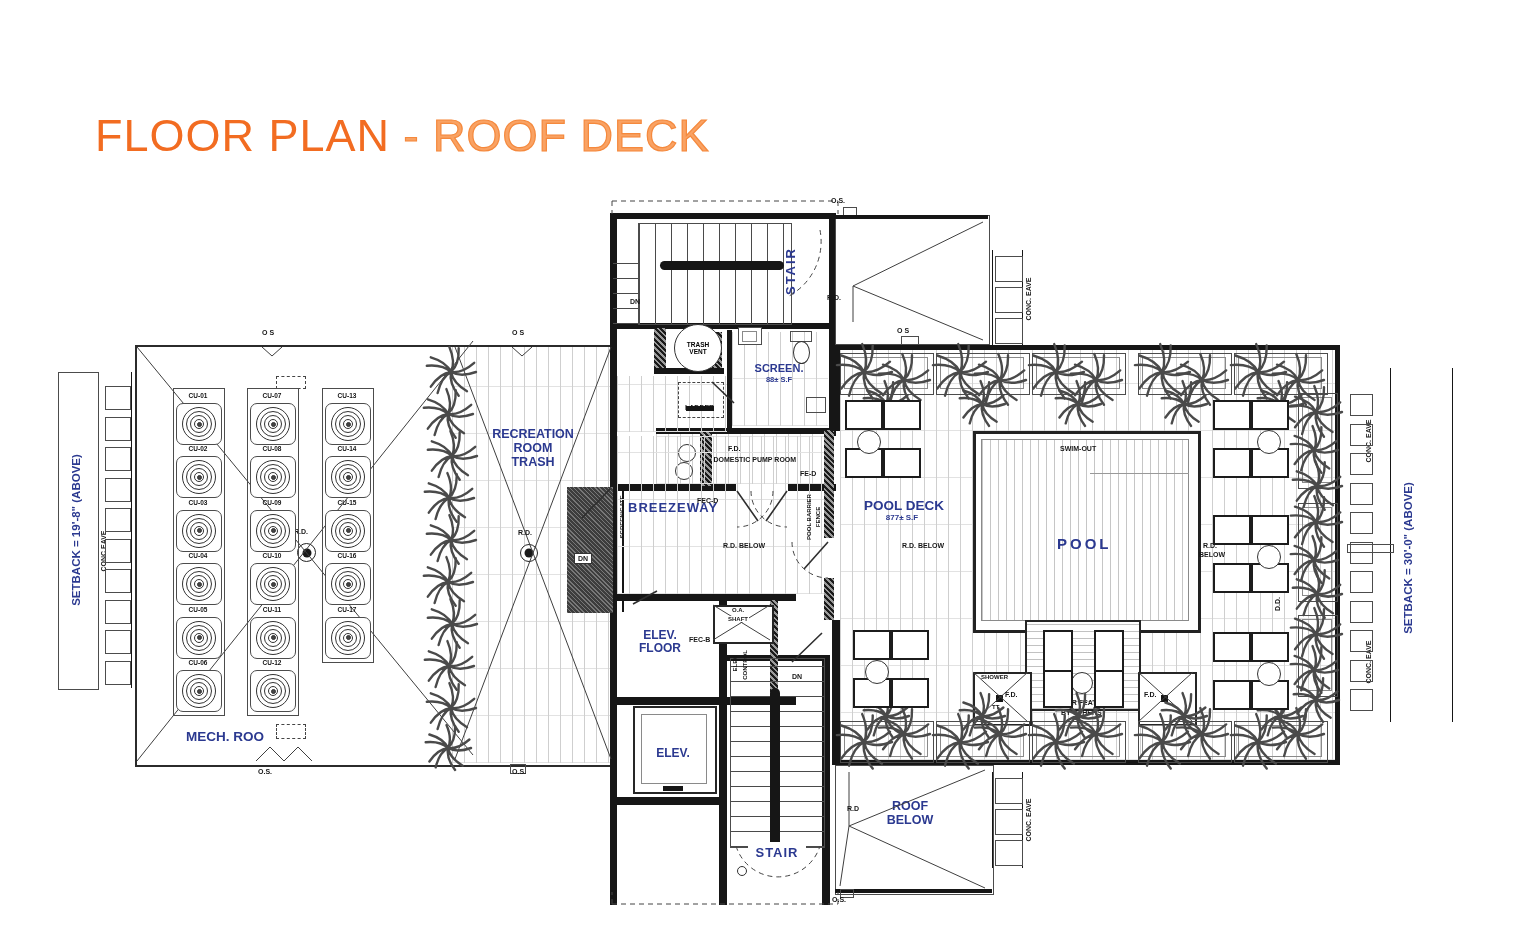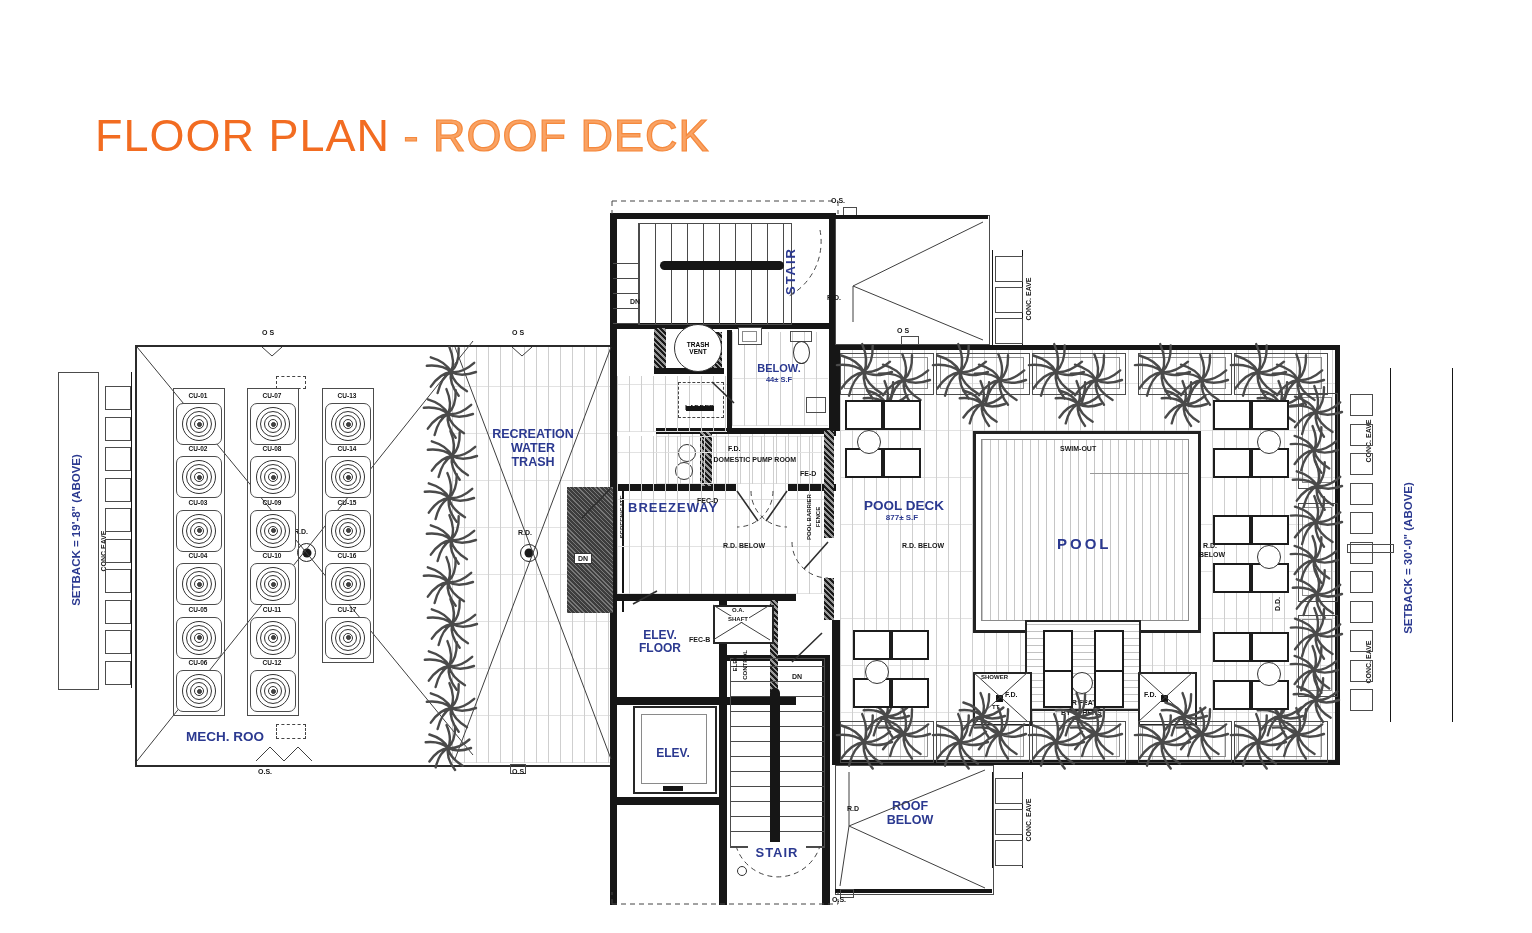--- a/index.html
+++ b/index.html
@@ -54,21 +54,21 @@
 
   <div class="w" style="left:1390px;top:368px;width:1px;height:354px"></div>
   <div class="w" style="left:1452px;top:368px;width:1px;height:354px"></div>
   <div class="lbl blu rotc" style="left:1408px;top:558px;font-size:11.5px">SETBACK = 30'-0" (ABOVE)</div>
   <div class="tn" style="left:1347px;top:544px;width:45px;height:7px"></div>
 
   <div class="a deck" style="left:452px;top:347px;width:160px;height:416px"></div>
   <div class="a" style="left:135px;top:345px;width:478px;height:418px;border:2px solid #2b2b2b"></div>
   <div class="lbl blu" style="left:488px;top:427px;width:90px;font-size:12.5px">
     <div>RECREATION</div>
-      <div>WATER</div>
+      <div>ROOM</div>
       <div>TRASH</div>
   </div>
   <div class="lbl blu" style="left:186px;top:729px;font-size:13.5px">MECH. ROO</div>
   <div class="dashR" style="left:276px;top:376px;width:28px;height:11px"></div>
   <div class="dashR" style="left:276px;top:724px;width:28px;height:13px"></div>
   <div class="tn" style="left:510px;top:764px;width:14px;height:8px"></div>
 
   <div class="drain" style="left:297px;top:543px;width:17px;height:17px">
       <span></span>
     </div>
@@ -122,22 +122,22 @@
   <div class="a deck" style="left:656px;top:434px;width:168px;height:50px"></div>
   <div class="a" style="left:674px;top:324px;width:46px;height:46px;border:1.5px solid #333;border-radius:50%;background:#fff;display:flex;flex-direction:column;align-items:center;justify-content:center;font-size:6.5px;font-weight:bold;z-index:2">
     <div>TRASH</div>
       <div>VENT</div>
   </div>
   <div class="tn" style="left:790px;top:331px;width:20px;height:9px"></div>
   <div class="a" style="left:793px;top:341px;width:15px;height:21px;border:1.5px solid #333;border-radius:50%;background:#fff"></div>
   <div class="tn" style="left:738px;top:327px;width:22px;height:16px;background:#fff"></div>
   <div class="tn2" style="left:742px;top:331px;width:13px;height:9px"></div>
   <div class="tn" style="left:806px;top:397px;width:18px;height:14px"></div>
-  <div class="lbl blu" style="left:730px;top:362px;width:98px;font-size:11px">BELOW.</div>
-  <div class="lbl blu" style="left:730px;top:376px;width:98px;font-size:7.5px">44± S.F</div>
+  <div class="lbl blu" style="left:730px;top:362px;width:98px;font-size:11px">SCREEN.</div>
+  <div class="lbl blu" style="left:730px;top:376px;width:98px;font-size:7.5px">88± S.F</div>
   <div class="dashR" style="left:678px;top:382px;width:44px;height:34px"></div>
   <div class="w" style="left:686px;top:406px;width:28px;height:5px"></div>
   <div class="circ" style="left:678px;top:444px;width:16px;height:16px"></div>
   <div class="circ" style="left:675px;top:462px;width:16px;height:16px"></div>
 
   <div class="a deck" style="left:617px;top:436px;width:207px;height:158px"></div>
   <div class="lbl blu" style="left:628px;top:501px;font-size:13px;letter-spacing:1px">BREEZEWAY</div>
 
   <div class="lbl blu" style="left:624px;top:629px;width:72px;font-size:12px">
     <div>ELEV.</div>

